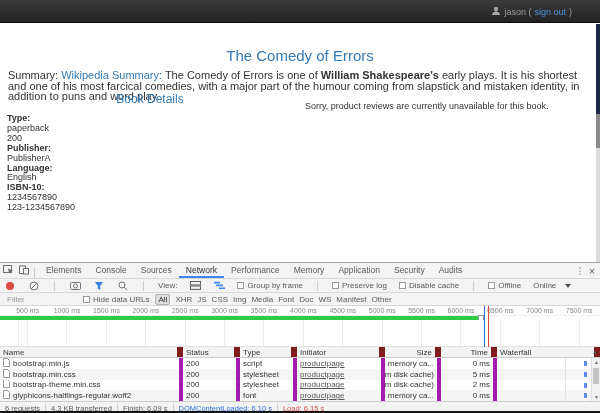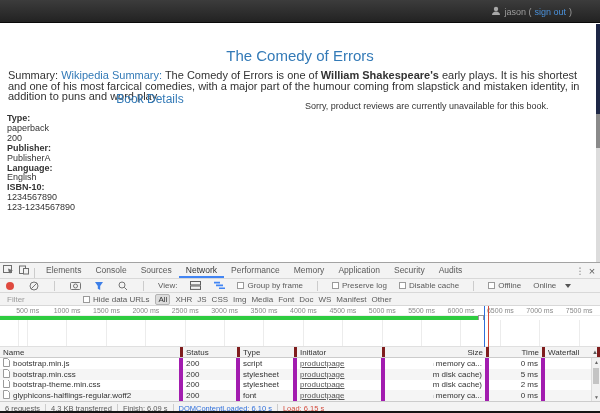--- a/index.html
+++ b/index.html
@@ -76,26 +76,26 @@
   .v-dcl{left:484px;background:#2f6fdb;}
   .v-load{left:488px;background:#d34a3c;}
 
   .dt-thead{position:absolute;top:84px;left:0;width:600px;height:11px;background:#f3f3f3;
     border-bottom:1px solid #ccc;display:flex;align-items:center;font-size:8px;color:#333;}
   .dt-body{position:absolute;top:95px;left:0;width:600px;height:43px;background:#fff;}
   .nrow{display:flex;align-items:center;height:10.75px;font-size:8px;color:#333;cursor:pointer;}
   .nrow:nth-child(even){background:#f5f5f5;}
   .cell{padding-left:3px;height:100%;display:flex;align-items:center;overflow:hidden;white-space:nowrap;
     border-right:4px solid #a21caf;}
-  .dt-thead .cell{border-right:3px solid #7f1d1d;}
+  .dt-thead .cell{border-right:6px solid #7f1d1d;}
   .c-name{width:183px;gap:3px;}
   .c-status{width:57px;}
   .c-type{width:57px;}
   .c-init{width:88px;}
-  .c-size{width:56px;justify-content:flex-end;padding-right:3px;margin-left:48px;}
+  .c-size{width:56px;justify-content:flex-end;padding-right:3px;}
   .c-time{width:56px;justify-content:flex-end;padding-right:3px;}
   .c-wf{flex:1;position:relative;border-right:none;}
   .nrow .c-wf{background:linear-gradient(#e5e5e5,#e5e5e5) no-repeat 68px 0/1px 100%;}
   .init-link{color:#555;text-decoration:underline;cursor:pointer;}
   .wf-dash{position:absolute;left:87px;top:3px;width:3px;height:5px;background:#5b8def;}
   .sort-arrow{position:absolute;right:2px;top:2px;font-size:6px;color:#555;}
 
   .dt-vscroll{position:absolute;top:95px;right:0;width:9px;height:43px;background:#f1f1f1;
     border-left:1px solid #ddd;font-size:5px;color:#666;text-align:center;}
   .dt-vscroll .up{position:absolute;top:1px;left:0;width:9px;cursor:pointer;}

